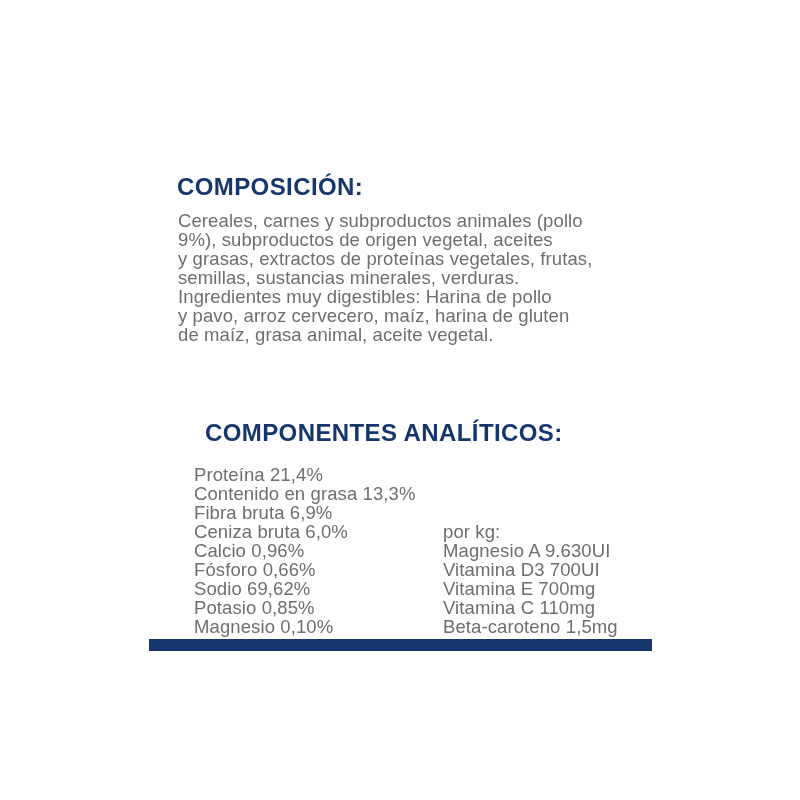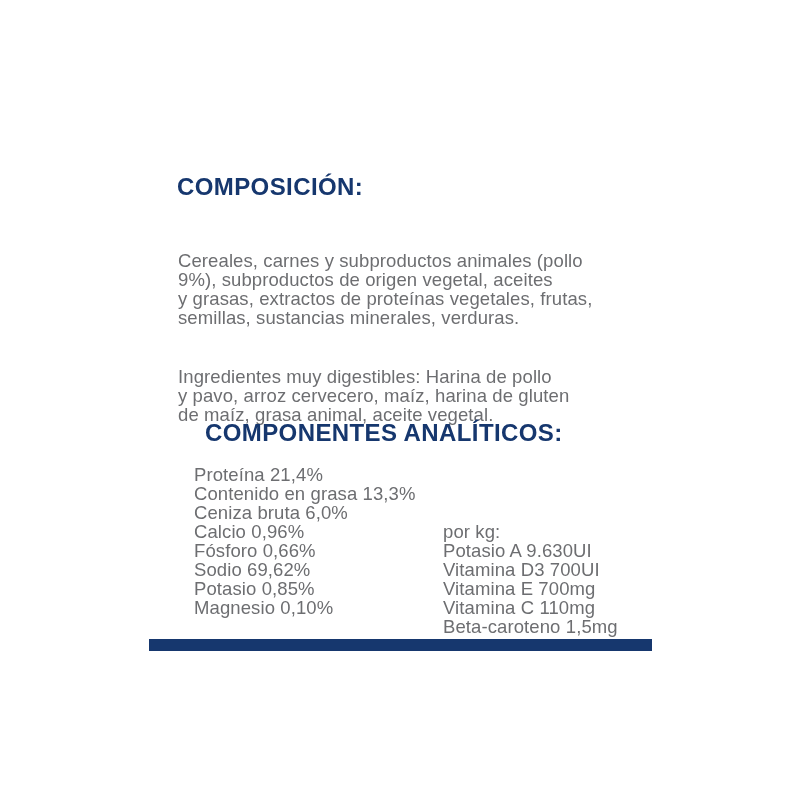--- a/index.html
+++ b/index.html
@@ -19,21 +19,21 @@
     line-height: 24px;
     letter-spacing: 0.4px;
     white-space: nowrap;
   }
   .body-text {
     color: #6d6e71;
     font-size: 18.5px;
     line-height: 19px;
     letter-spacing: 0.1px;
   }
-  .pre { white-space: pre-line; margin-top: 40px; }
+  .pre { white-space: pre-line; }
   .bold { font-weight: 400; }
   #comp-title { left: 177px; top: 175px; }
   #comp-text  { position: absolute; left: 178px; top: 211px; width: 480px; }
   #ana-title  { left: 177px; top: 421px; margin-left: 28px; }
   #ana-left   { position: absolute; left: 178px; top: 465px; margin-left: 16px; }
   #ana-right  { position: absolute; left: 443px; top: 522px; }
   .divider {
     position: absolute;
     left: 149px;
     top: 639px;
@@ -57,31 +57,32 @@
       <div class="pre"><span class="bold">Ingredientes muy digestibles:</span> <span>Harina de pollo
 y pavo, arroz cervecero, maíz, harina de gluten
 de maíz, grasa animal, aceite vegetal.</span></div>
     </div>
 
   <div class="heading" id="ana-title">COMPONENTES ANALÍTICOS:</div>
 
   <div class="body-text" id="ana-left">
     <div>Proteína 21,4%</div>
     <div>Contenido en grasa 13,3%</div>
+    <div>Fibra bruta 6,9%</div>
     <div>Ceniza bruta 6,0%</div>
     <div>Calcio 0,96%</div>
     <div>Fósforo 0,66%</div>
     <div>Sodio 69,62%</div>
     <div>Potasio 0,85%</div>
     <div>Magnesio 0,10%</div>
   </div>
 
   <div class="body-text" id="ana-right">
     <div class="bold">por kg:</div>
-    <div>Potasio A 9.630UI</div>
+    <div>Magnesio A 9.630UI</div>
     <div>Vitamina D3 700UI</div>
     <div>Vitamina E 700mg</div>
     <div>Vitamina C 110mg</div>
     <div>Beta-caroteno 1,5mg</div>
   </div>
 
   <div class="divider"></div>
 
 </div>
 

